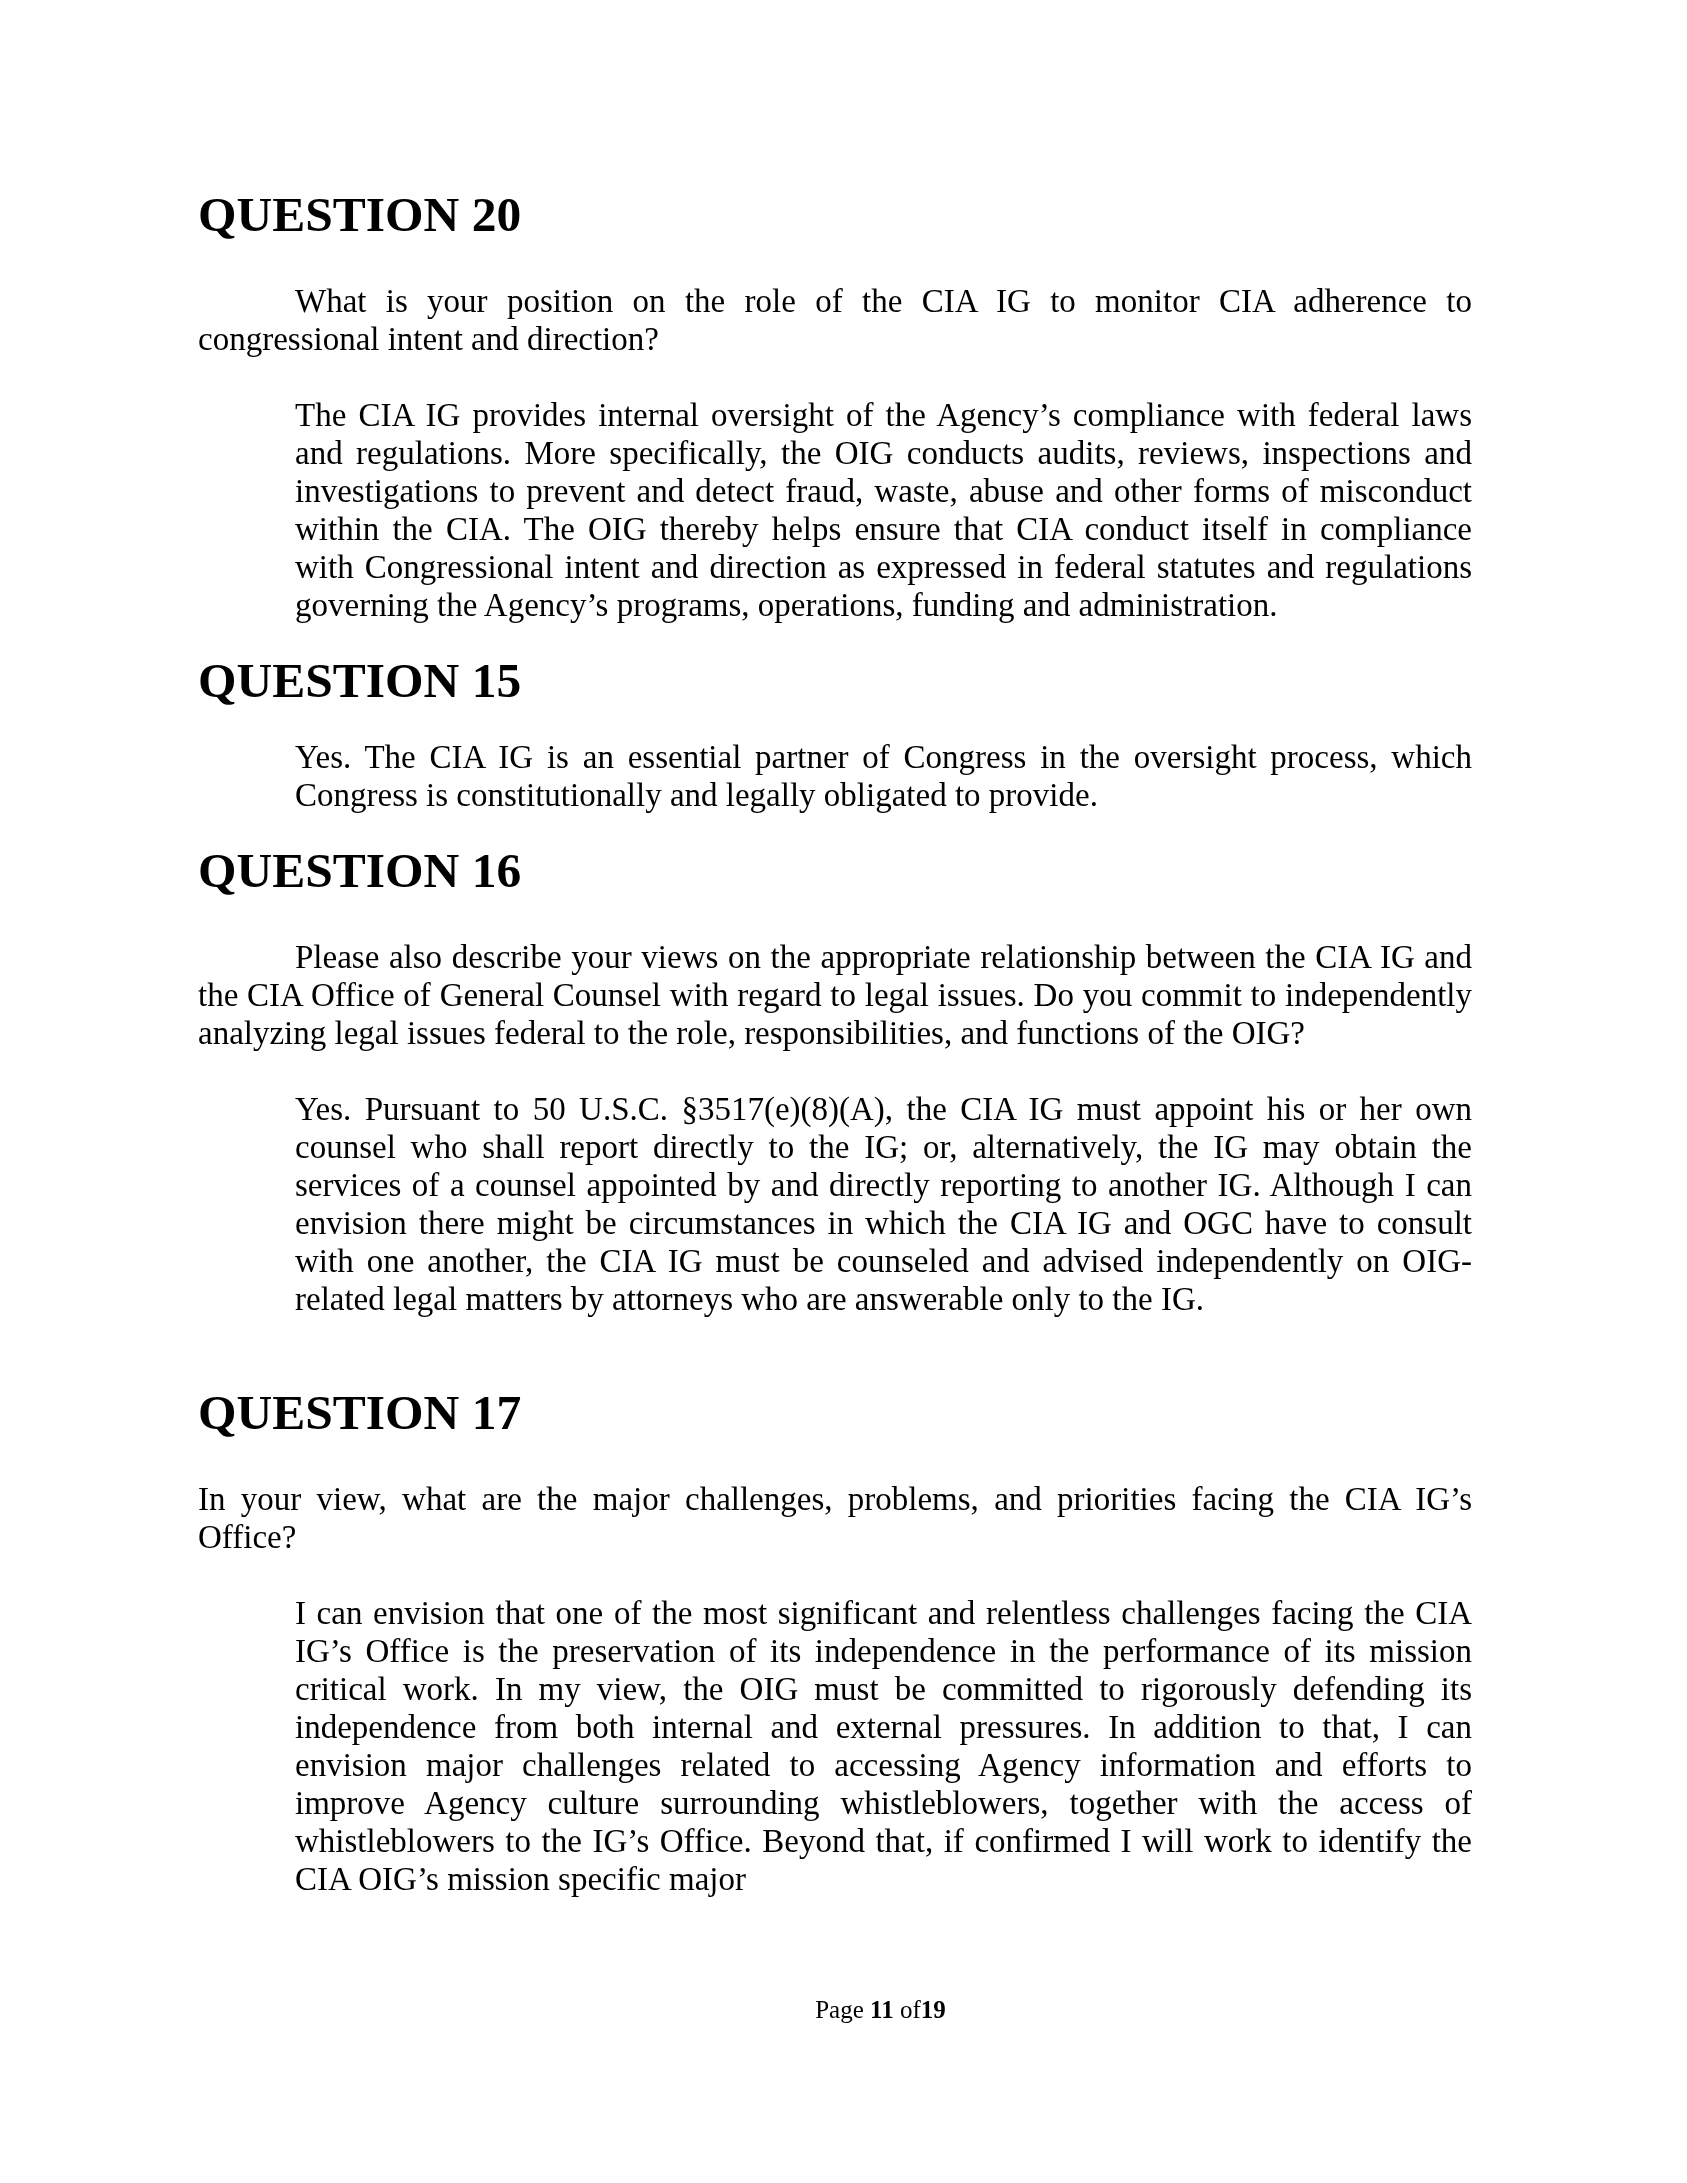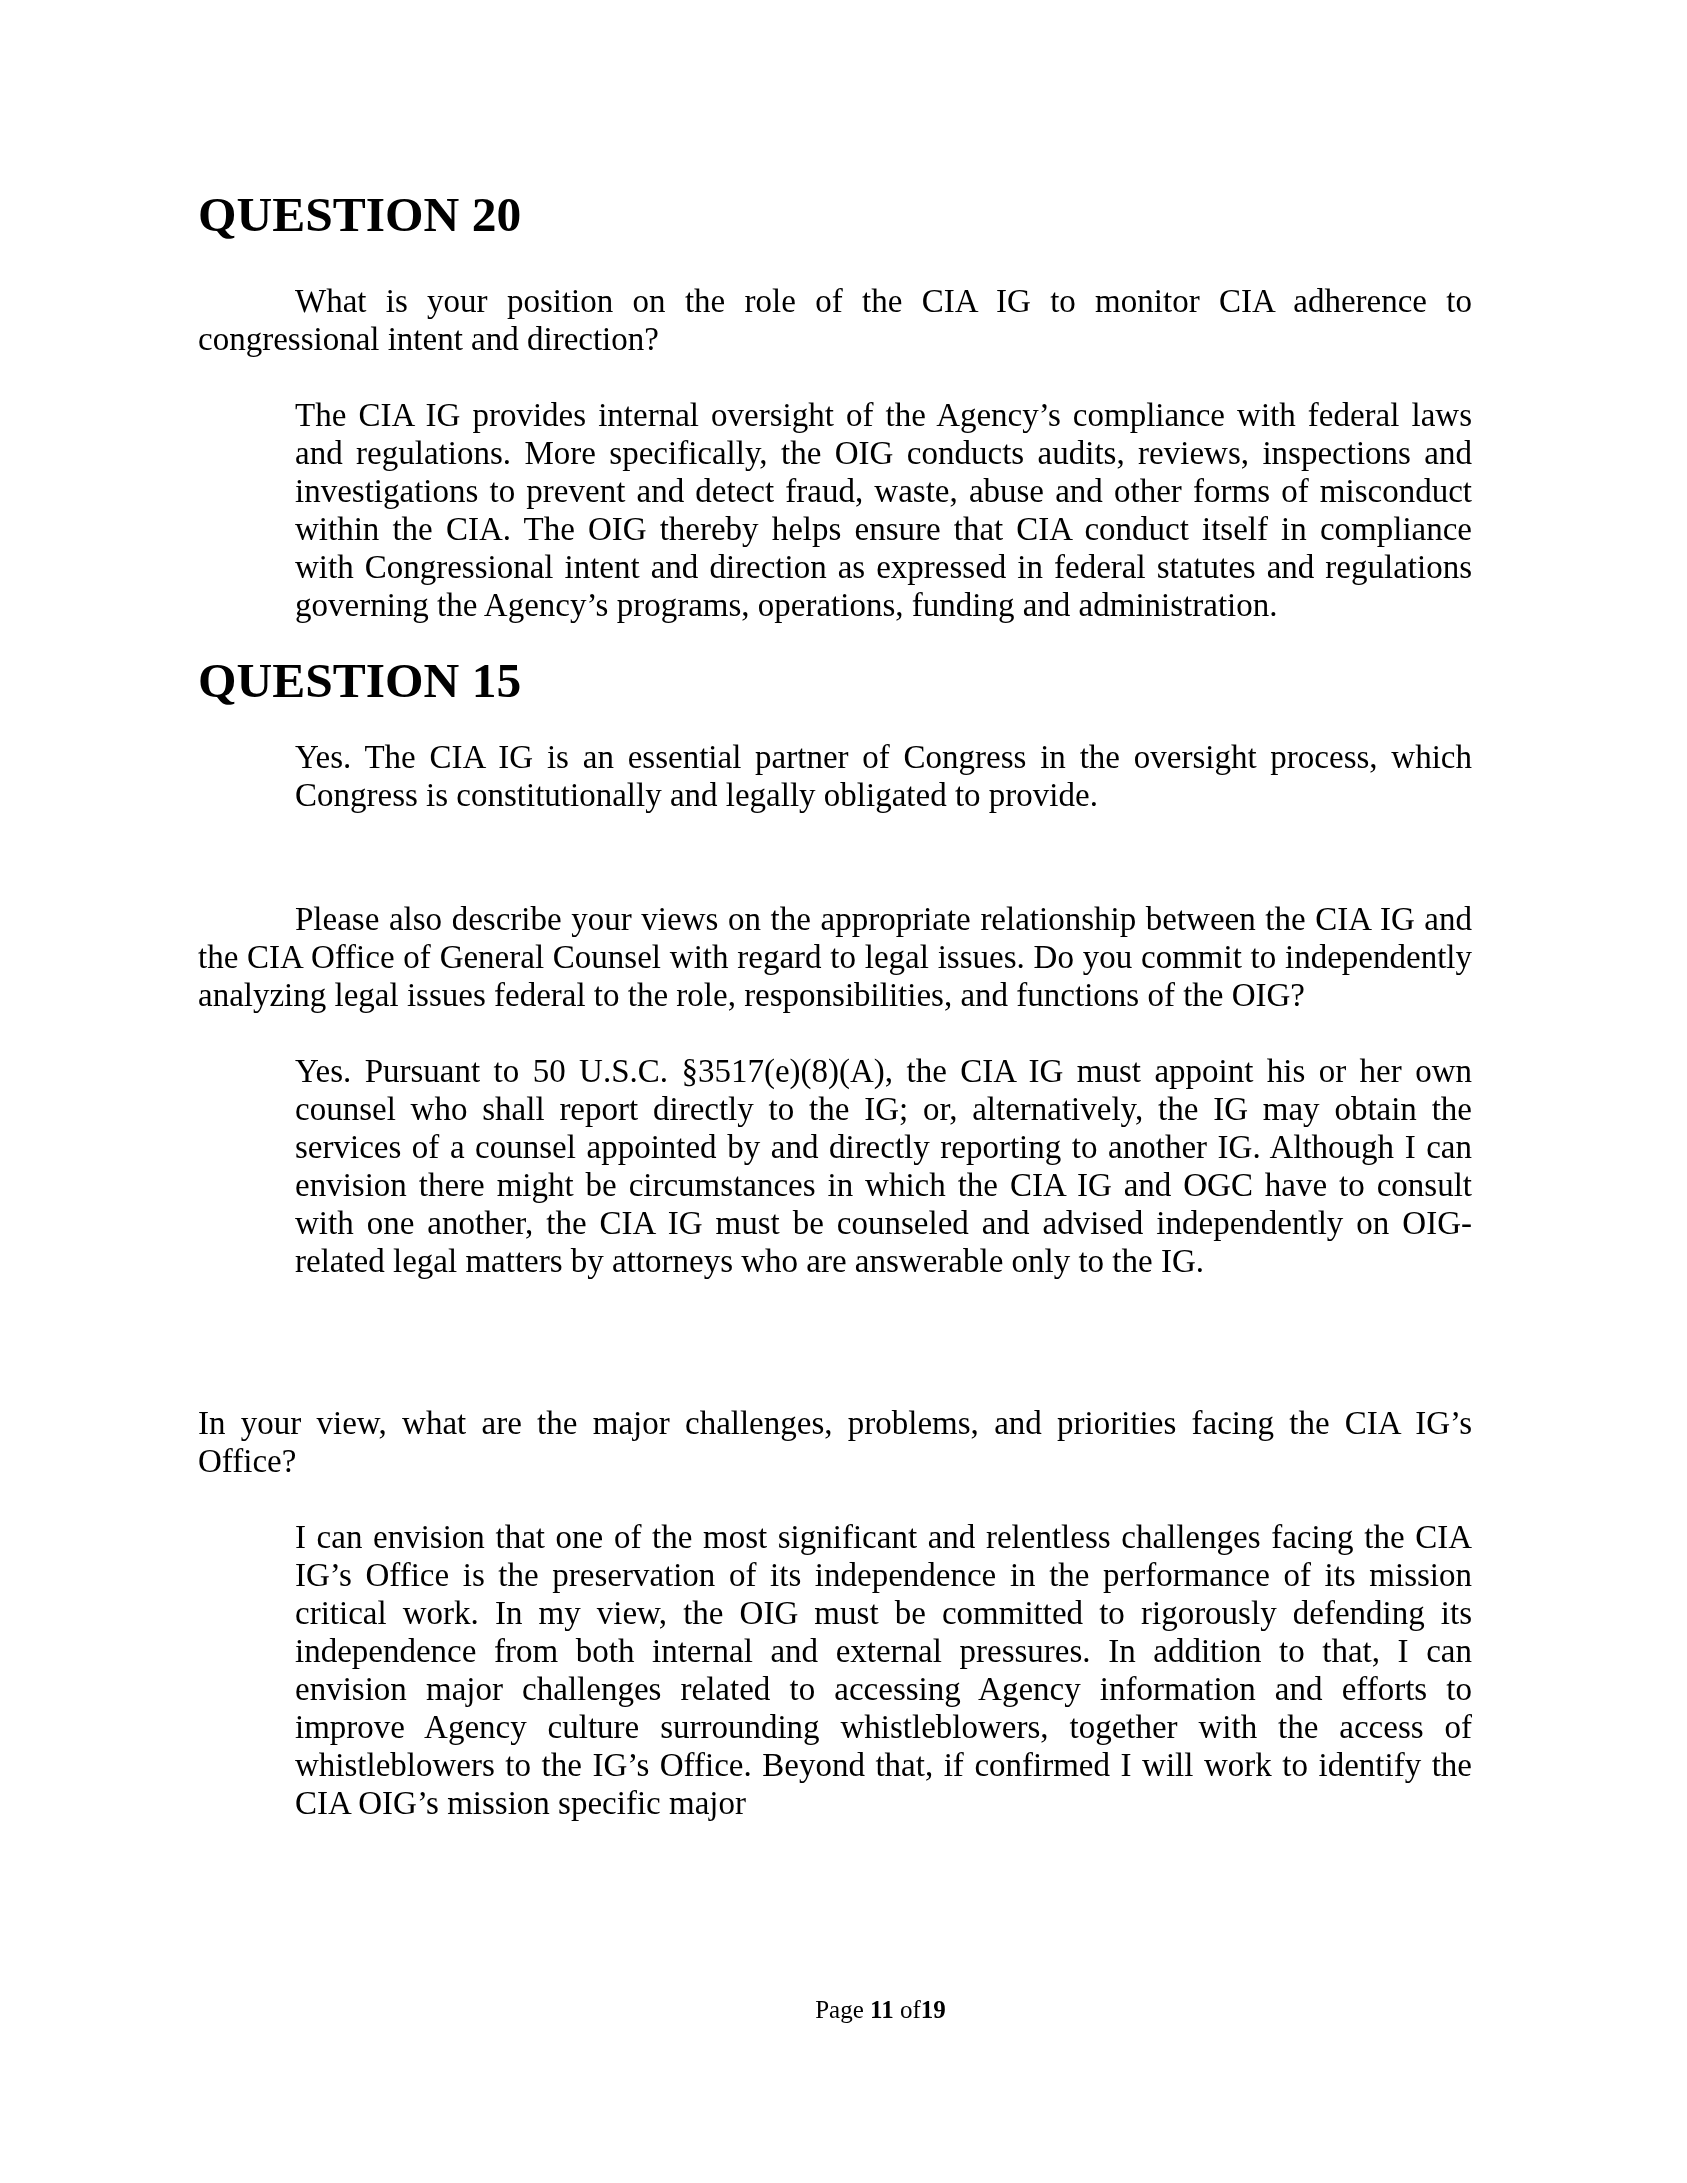--- a/index.html
+++ b/index.html
@@ -71,28 +71,30 @@
   </section>
   <div class="gap"></div>
 
   <section>
     <h2 class="q-heading">QUESTION 15</h2>
     <p class="answer">Yes.  The CIA IG is an essential partner of Congress in the oversight process, which Congress is constitutionally and legally obligated to provide.</p>
   </section>
   <div class="gap"></div>
 
   <section>
+    <h2 class="q-heading">QUESTION 16</h2>
     <p class="question">Please also describe your views on the appropriate relationship between the CIA IG and the CIA Office of General Counsel with regard to legal issues. Do you commit to independently analyzing legal issues federal to the role, responsibilities, and functions of the OIG?</p>
     <p class="answer">Yes.  Pursuant to 50 U.S.C. §3517(e)(8)(A), the CIA IG must appoint his or her own counsel who shall report directly to the IG; or, alternatively, the IG may obtain the services of a counsel appointed by and directly reporting to another IG.  Although I can envision there might be circumstances in which the CIA IG and OGC have to consult with one another, the CIA IG must be counseled and advised independently on OIG-related legal matters by attorneys who are answerable only to the IG.</p>
   </section>
   <div class="gap"></div>
 
   <div class="gap"></div>
 
   <section>
+    <h2 class="q-heading">QUESTION 17</h2>
     <p class="question noindent">In your view, what are the major challenges, problems, and priorities facing the CIA IG’s Office?</p>
     <p class="answer">I can envision that one of the most significant and relentless challenges facing the CIA IG’s Office is the preservation of its independence in the performance of its mission critical work.  In my view, the OIG must be committed to rigorously defending its independence from both internal and external pressures.  In addition to that, I can envision major challenges related to accessing Agency information and efforts to improve Agency culture surrounding whistleblowers, together with the access of whistleblowers to the IG’s Office.  Beyond that, if confirmed I will work to identify the CIA OIG’s mission specific major</p>
   </section>
 
 </div>
 
 <div class="footer">
   <span>Page</span>
   <b>11</b>
   <span>of</span><b>19</b>

